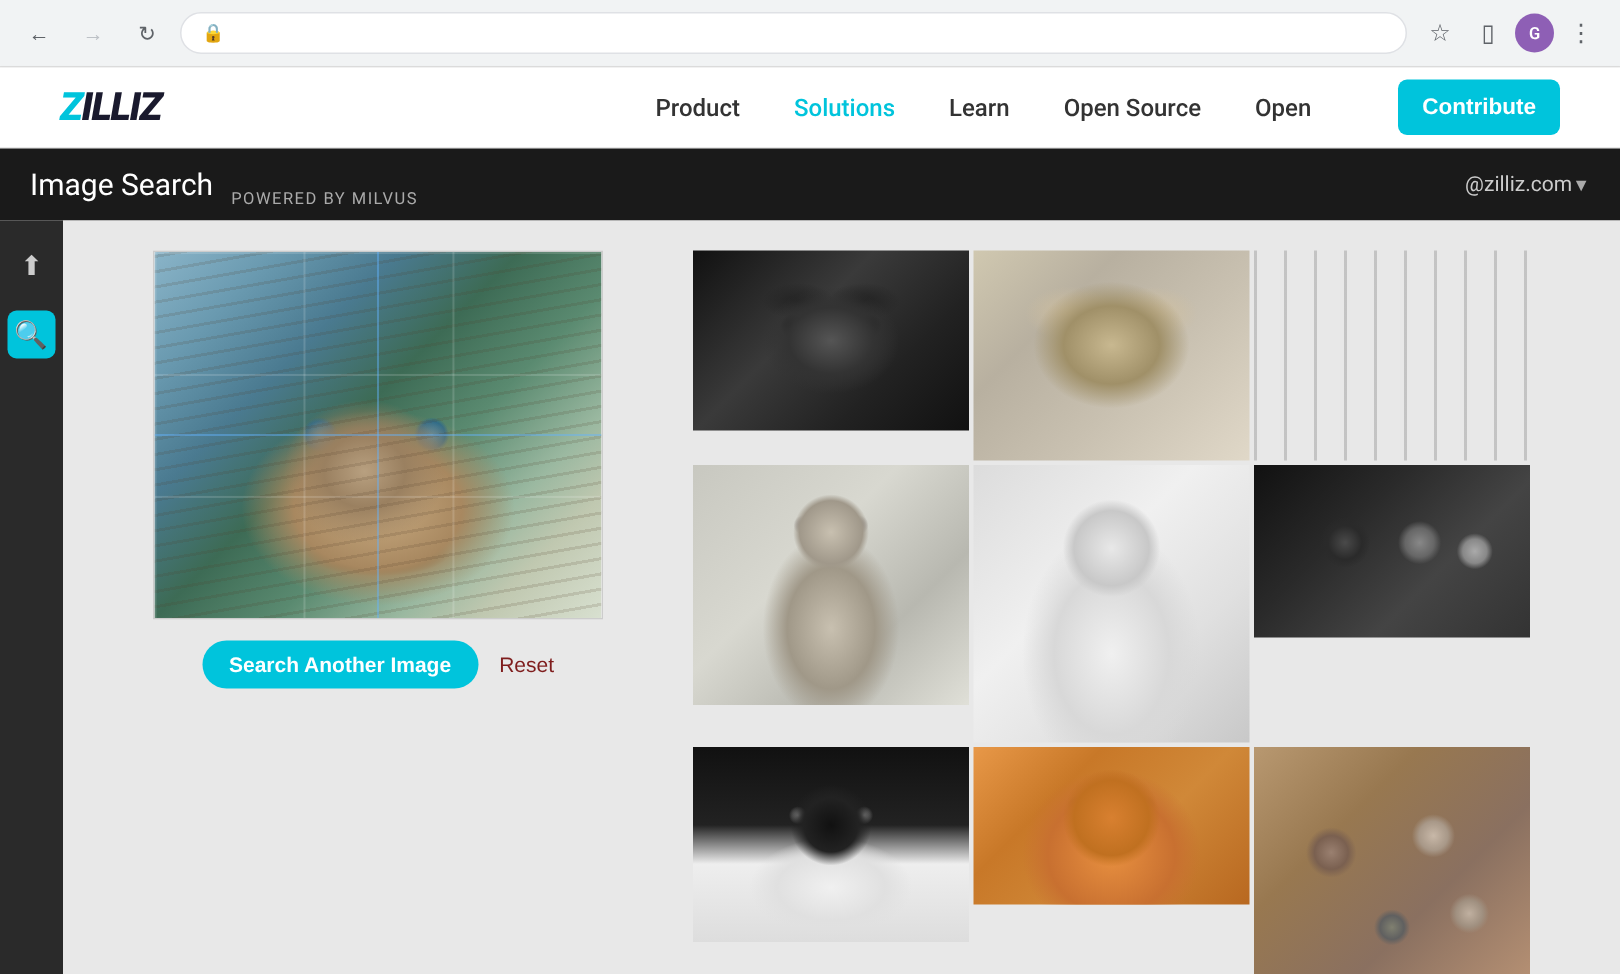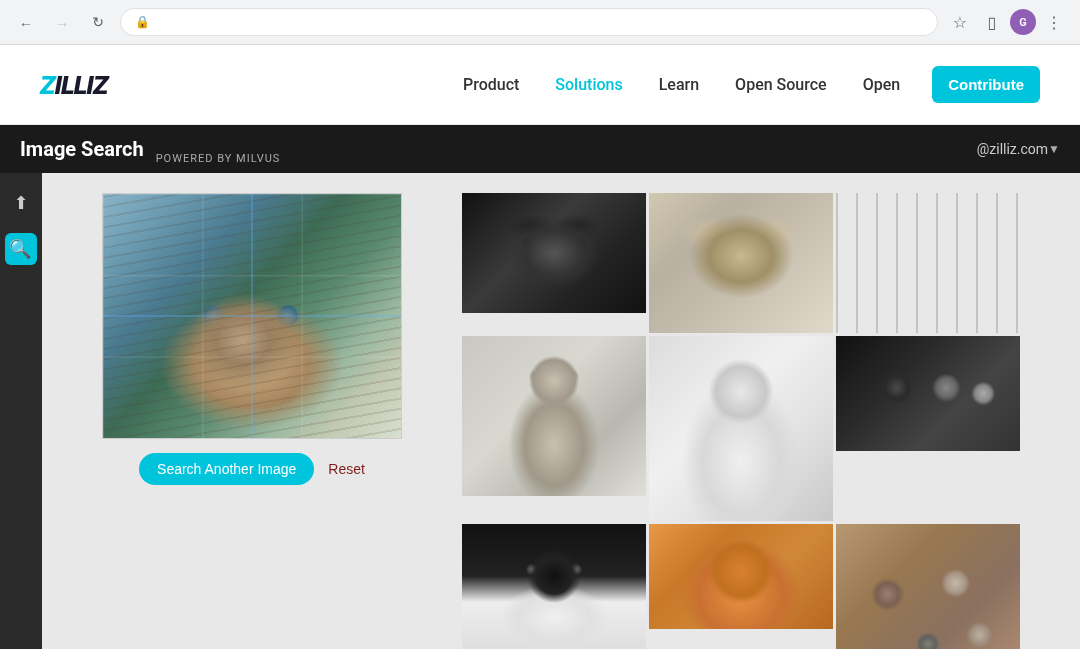--- a/index.html
+++ b/index.html
@@ -34,26 +34,27 @@
     }
     .profile-circle {
       width: 26px; height: 26px; border-radius: 50%; background: #8e5fb5;
       display: flex; align-items: center; justify-content: center;
       color: white; font-size: 11px; font-weight: 600;
     }
 
     
     .site-navbar {
       background: white;
-      height: 80px;
+      height: 54px;
       display: flex;
       align-items: center;
       padding: 0 40px;
       border-bottom: 1px solid #e8e8e8;
       box-shadow: 0 1px 3px rgba(0,0,0,0.08);
+      gap: 26px;
     }
     .logo {
       display: flex; align-items: center; gap: 4px;
       font-size: 28px; font-weight: 800; letter-spacing: -1px; color: #00b3d8; flex-shrink: 0;
     }
     .nav-links {
       display: flex; align-items: center; gap: 36px; margin-left: auto; margin-right: 32px;
     }
     .nav-link {
       font-size: 16px; color: #333; text-decoration: none; font-weight: 500; cursor: pointer;
@@ -66,21 +67,21 @@
 
     
     .app-header {
       background: #1a1a1a;
       height: 48px;
       display: flex;
       align-items: center;
       padding: 0 20px;
     }
     .app-title {
-      color: white; font-size: 20px; font-weight: 700; margin-right: 12px;
+      color: white; font-size: 20px; font-weight: 400; margin-right: 12px;
     }
     .powered-by {
       color: #aaa; font-size: 11px; font-weight: 400; letter-spacing: 1px; text-transform: uppercase; margin-top: 19px;
     }
     .user-badge {
       margin-left: auto; display: flex; align-items: center; gap: 0;
       color: #ccc; font-size: 14px; cursor: pointer;
     }
     .dropdown-arrow { font-size: 12px; color: #aaa; }
 
@@ -155,21 +156,21 @@
       width: 1px; background: rgba(100,180,255,0.6);
       transform: translateX(-50%);
     }
     .image-controls {
       display: flex;
       align-items: center;
       gap: 14px;
     }
     .search-another-btn {
       background: #00c4dc; color: white; border: none;
-      border-radius: 20px; padding: 8px 18px; font-size: 14px; font-weight: 400; cursor: pointer; text-align: right;
+      border-radius: 20px; padding: 8px 18px; font-size: 14px; font-weight: 700; cursor: pointer; text-align: right;
     }
     .reset-btn {
       background: transparent; color: #7f1d1d; border: none;
       font-size: 14px; cursor: pointer;
     }
 
     
     .result-cell {
       background: #ccc;
       overflow: hidden;

